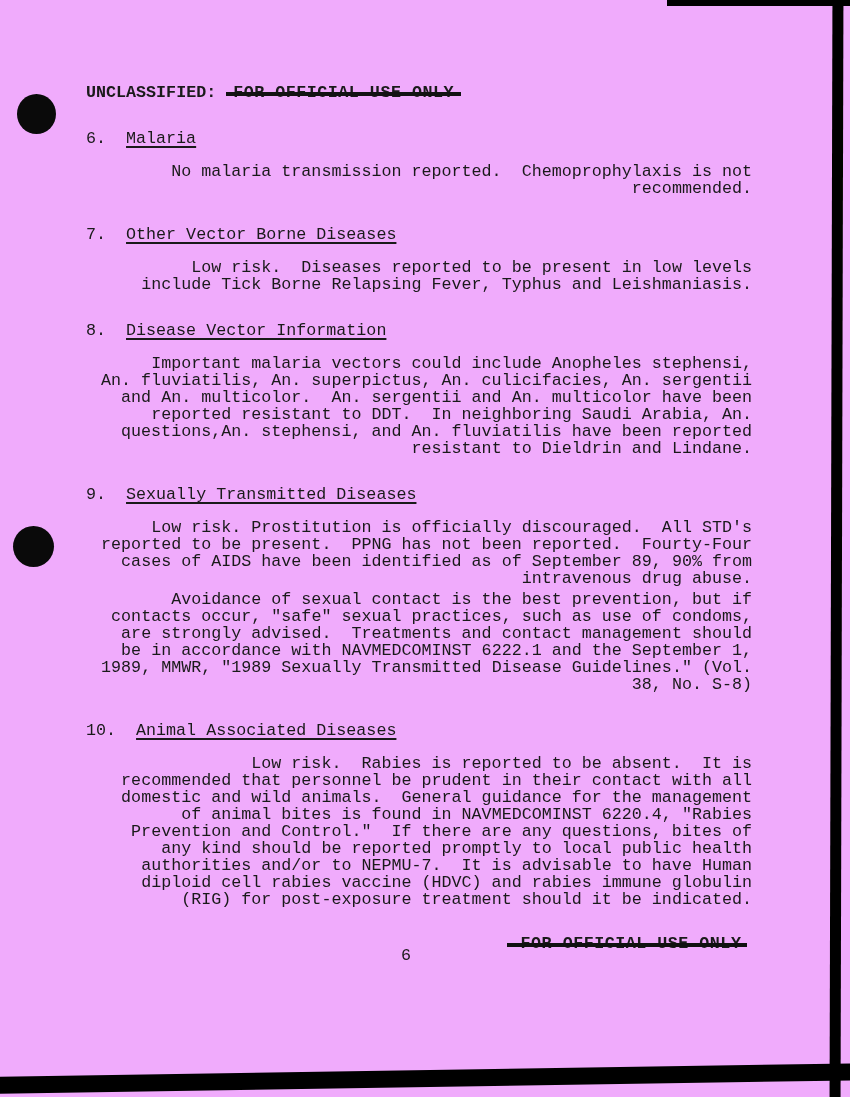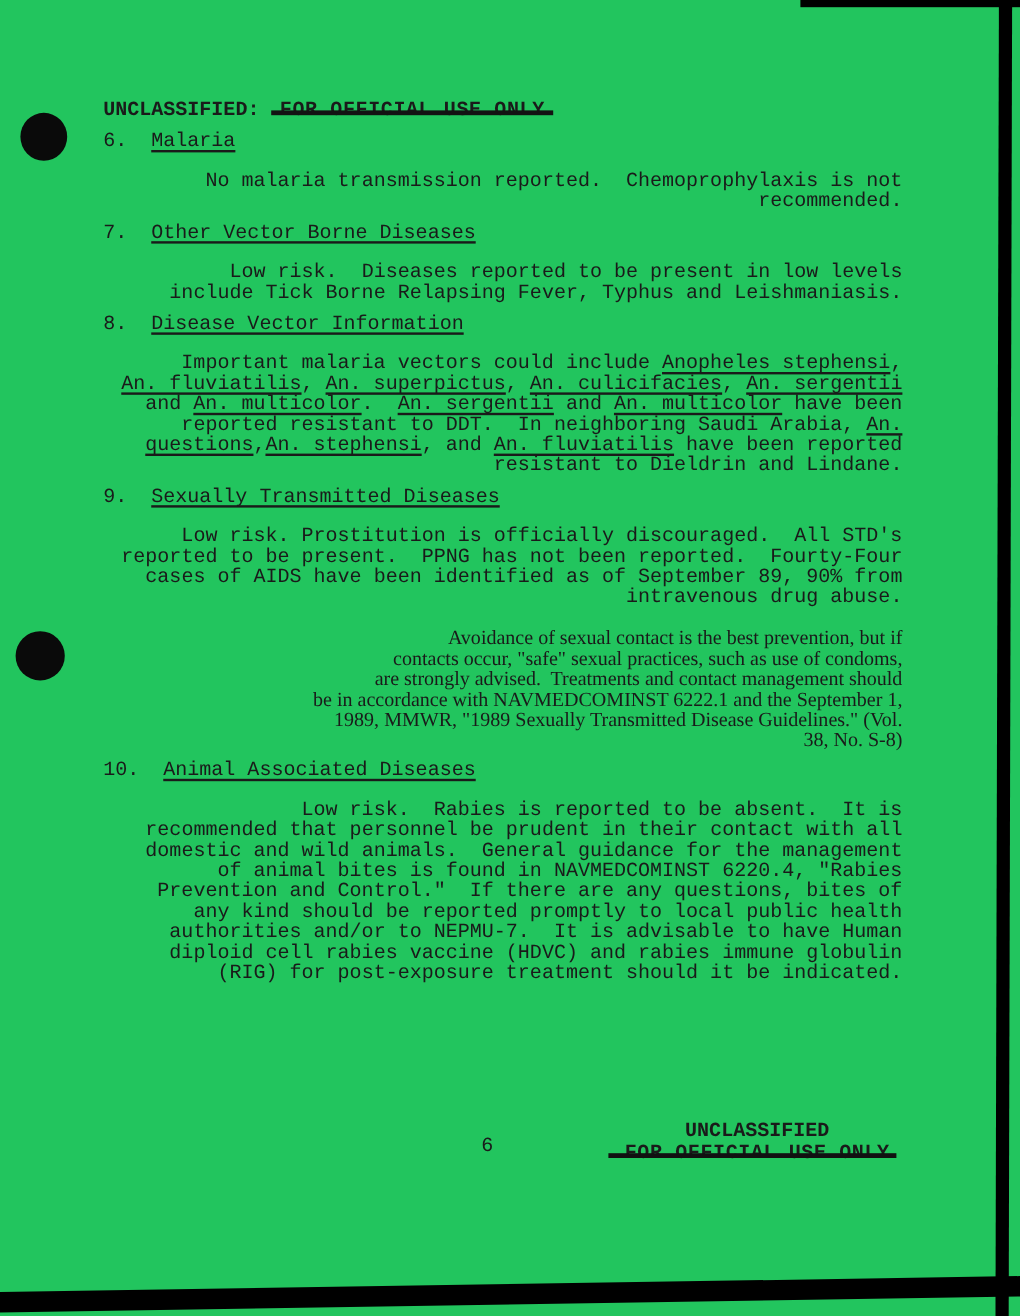--- a/index.html
+++ b/index.html
@@ -6,21 +6,21 @@
   body {
     width: 850px; height: 1097px;
     background: #ffffff;
     position: relative;
     overflow: hidden;
     font-family: "Liberation Mono", "DejaVu Sans Mono", monospace;
     color: #1a1a1a;
   }
   .page {
     position: absolute; inset: 0;
-    background: #22c55e;
+    background: #f0abfc;
   }
   
   .hole {
     position: absolute;
     background: #0a0a0a;
     border-radius: 50%;
   }
   .hole.h1 { left: 17px; top: 94px;  width: 39px; height: 40px; }
   .hole.h2 { left: 13px; top: 526px; width: 41px; height: 41px; }
   .edge-right {
@@ -54,35 +54,34 @@
     margin-left: 17px;
     letter-spacing: 0.5px;
   }
   .struck::after {
     content: "";
     position: absolute;
     left: -7px; right: -7px; top: 46%;
     height: 4px;
     background: #131313;
   }
-  .heading { margin-top: 9px; white-space: pre; }
+  .heading { margin-top: 29px; white-space: pre; }
   .heading .title {
     margin-left: 20px;
     text-decoration: underline;
     text-underline-offset: 3px;
     text-decoration-thickness: 1.5px;
   }
   .para {
     white-space: pre-wrap;
     margin: 16px 0 0 0;
     text-align: right;
   }
-  .para.cont { margin-top: 16px; font-family: Liberation Serif, serif; }
+  .para.cont { margin-top: 4px; }
   .u {
-    text-decoration: underline;
     text-underline-offset: 3px;
     text-decoration-thickness: 1.5px;
   }
   
   .footer-page {
     position: absolute; left: 401px; top: 946px;
     font-size: 16.7px;
   }
   .footer-class {
     position: absolute; left: 518px; top: 935px;
@@ -167,17 +166,16 @@
 authorities and/or to NEPMU-7.  It is advisable to have Human
 diploid cell rabies vaccine (HDVC) and rabies immune globulin
 (RIG) for post-exposure treatment should it be indicated.</span></p>
     </div>
 
 
   </div>
 
   <div class="footer-page">6</div>
   <div class="footer-class">
-    <div>UNCLASSIFIED</div>
     <div><span class="struck2">FOR OFFICIAL USE ONLY</span></div>
   </div>
 
 </div>
 
 </body></html>

